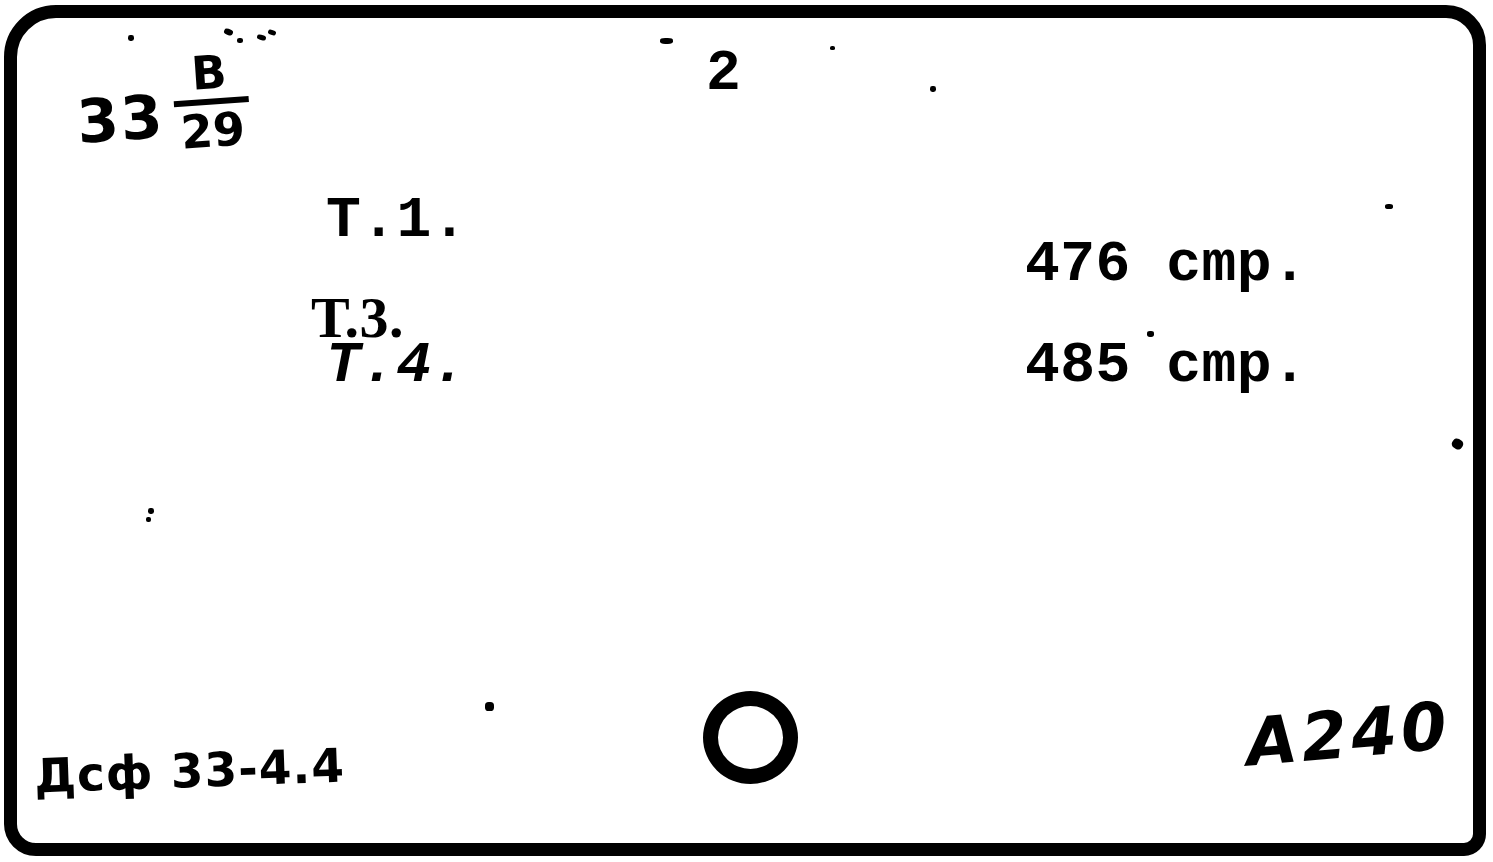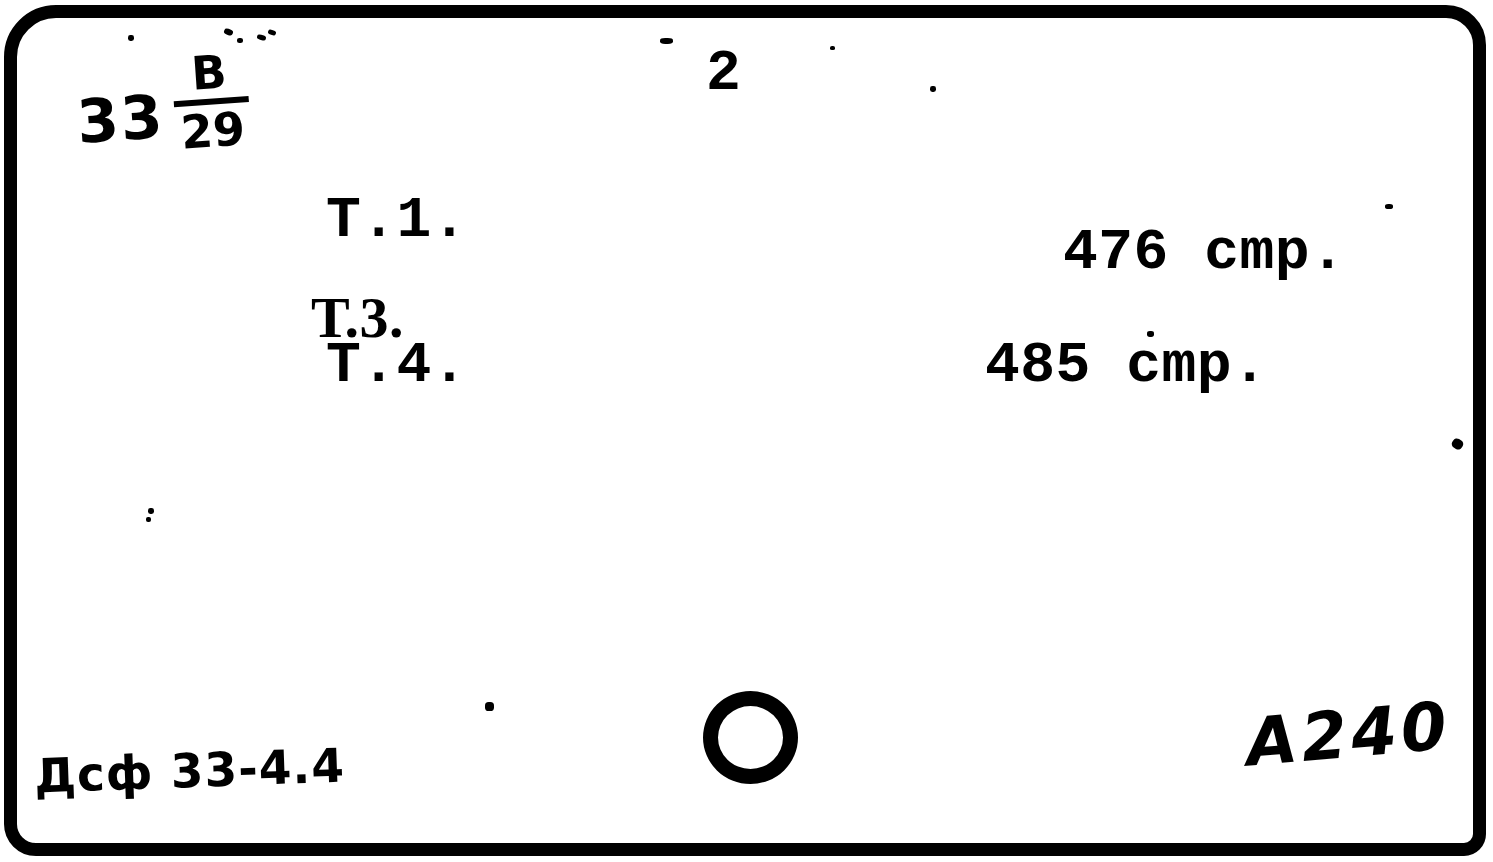--- a/index.html
+++ b/index.html
@@ -127,24 +127,24 @@
     <span class="frac">
       <span class="num">В</span>
       <span class="den">29</span>
     </span>
   </div>
 
   <div class="typed" style="left:706px; top:45px;">2</div>
 
   <div class="typed" style="left:326px; top:192px;">Т.1.</div>
   <div class="typed" style="left:311px; top:289px;font-family:Liberation Serif, serif;">Т.3.</div>
-  <div class="typed" style="left:326px; top:337px;">Т.4.</div>
+  <div class="typed" style="left:326px; top:337px;font-style:italic;">Т.4.</div>
 
-  <div class="typed" style="left:1025px; top:224px;margin-left:38px;">476 cmp.</div>
-  <div class="typed" style="left:985px; top:337px;">485 cmp.</div>
+  <div class="typed" style="left:1025px; top:236px;">476 cmp.</div>
+  <div class="typed" style="left:1025px; top:337px;">485 cmp.</div>
 
   <div class="punch-hole"></div>
 
   <div class="hand note-bottom-left">Дсф 33-4.4</div>
 
   <div class="hand note-bottom-right">А240</div>
 
   <div class="speck" style="left:128px; top:35px;  width:6px;  height:6px;"></div>
   <div class="speck" style="left:224px; top:29px;  width:9px;  height:6px; transform:rotate(20deg);"></div>
   <div class="speck" style="left:237px; top:38px;  width:6px;  height:5px;"></div>

